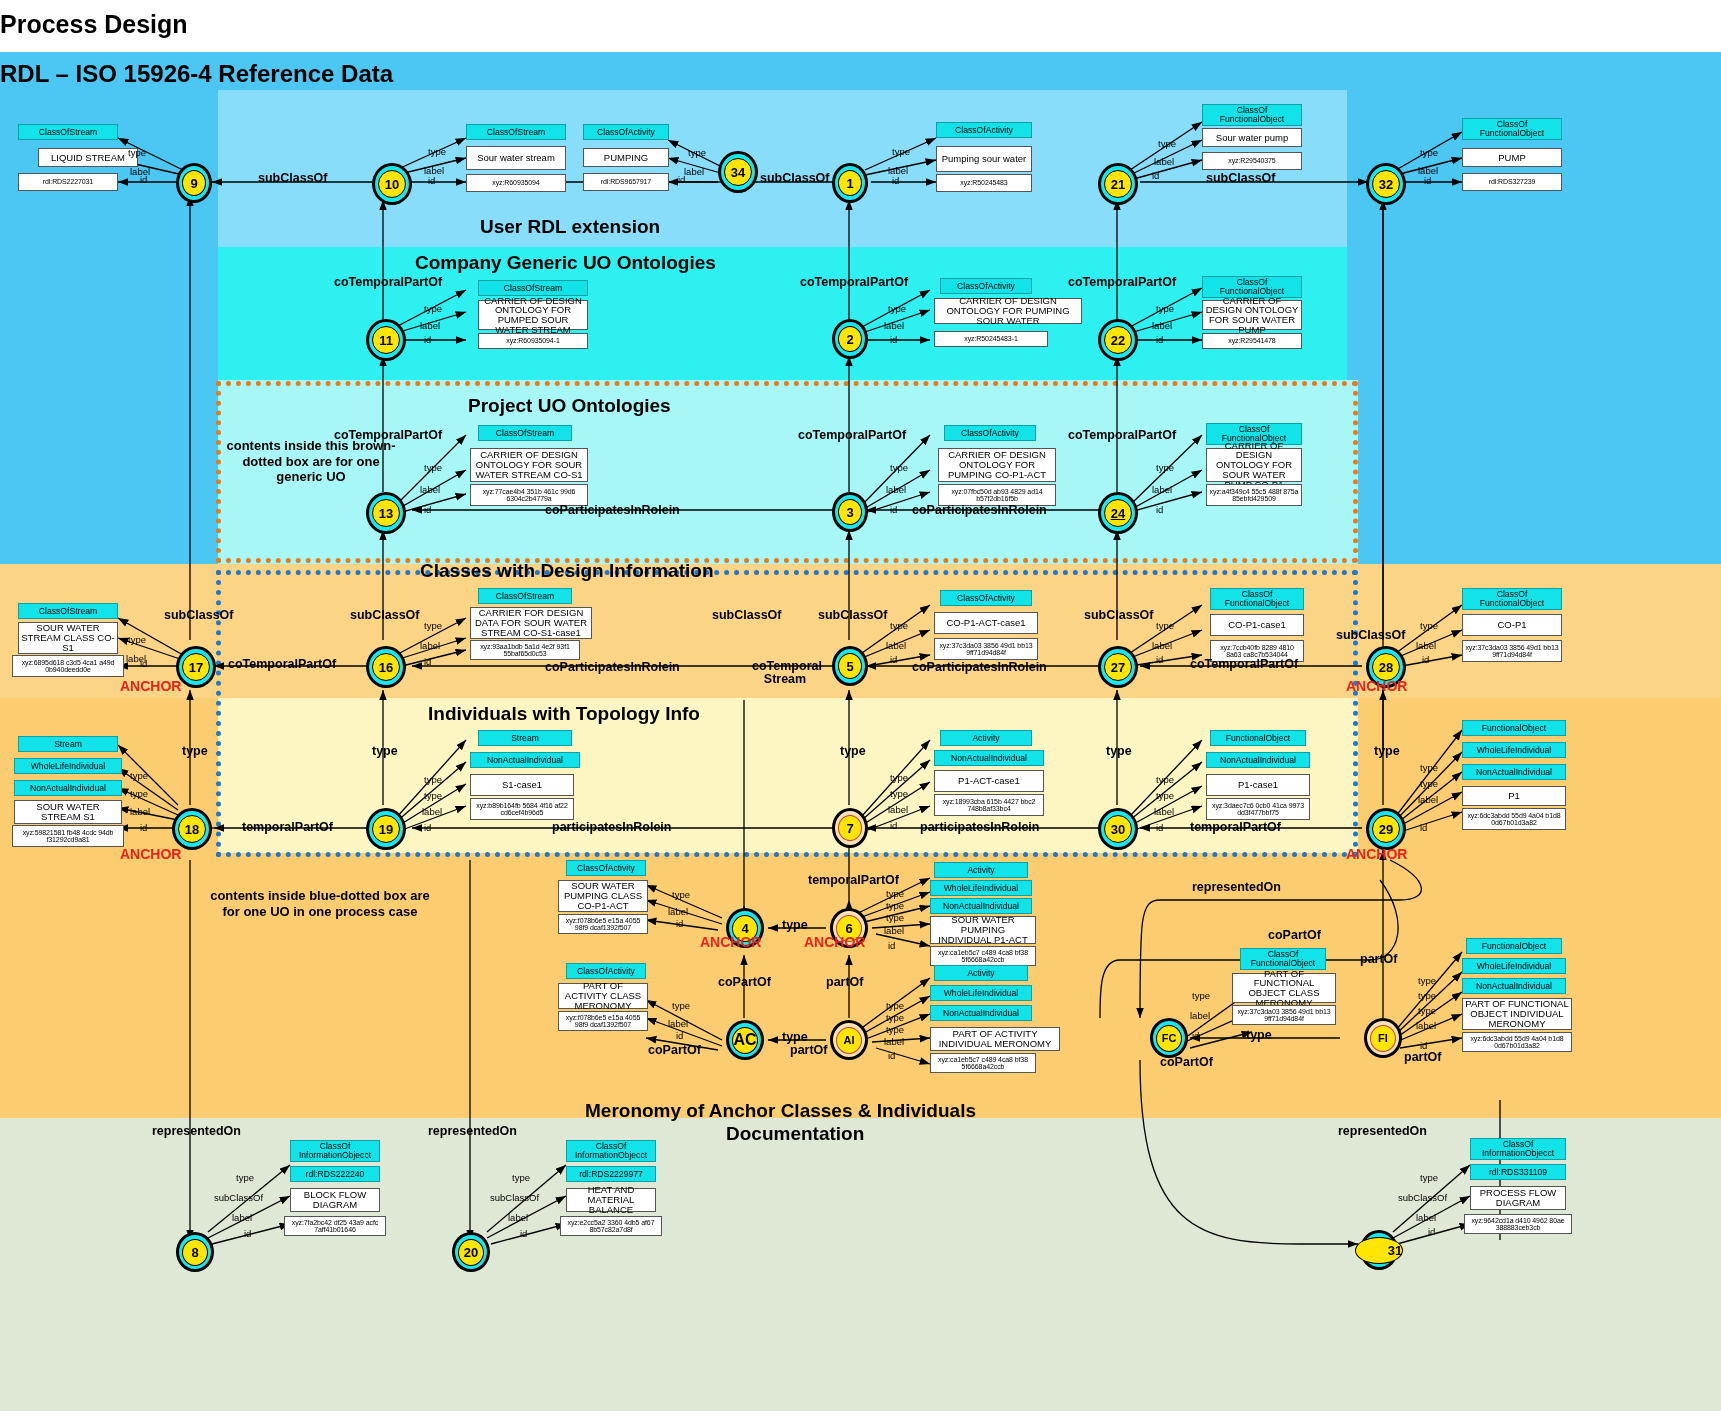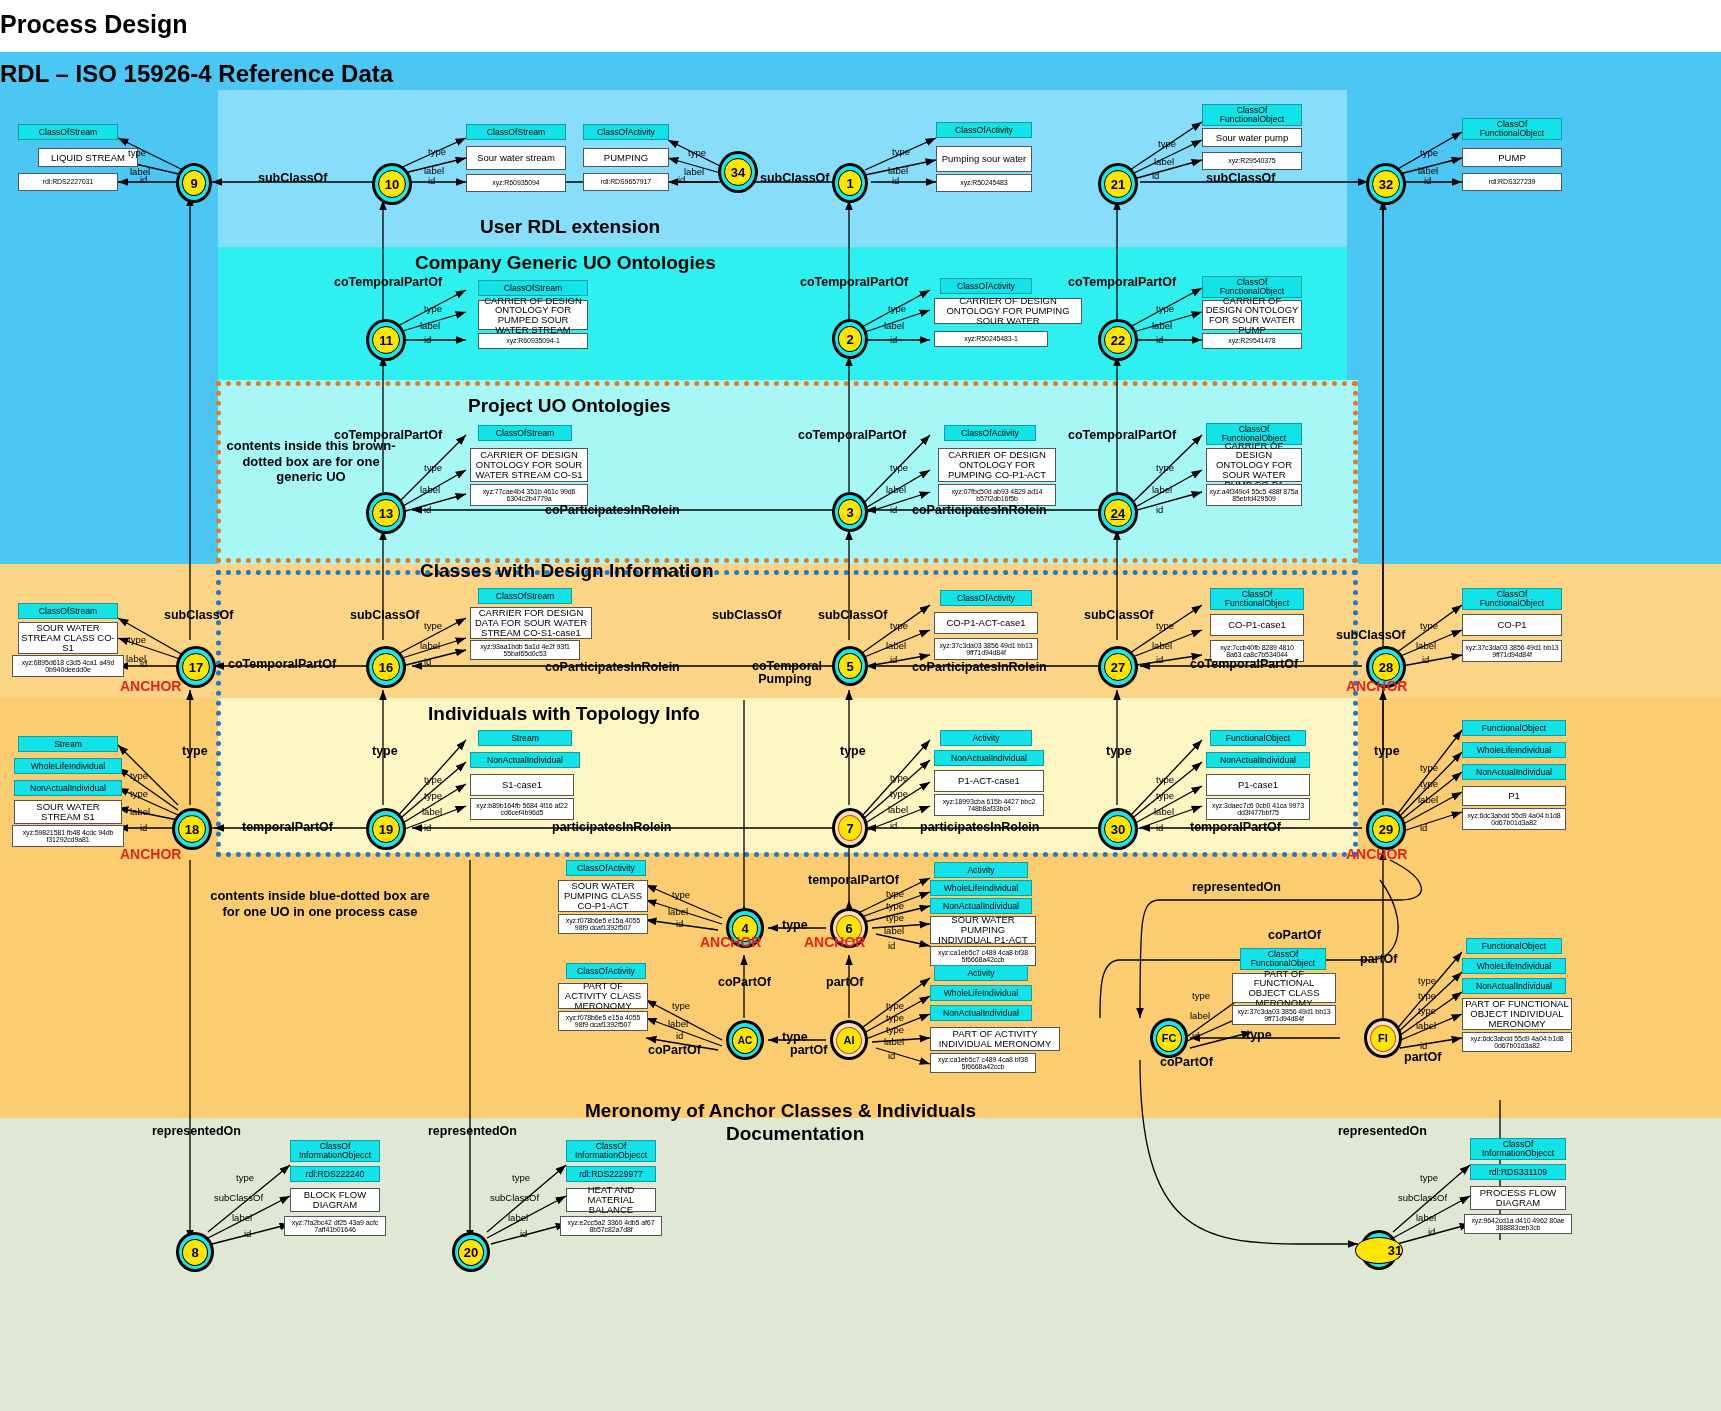--- a/index.html
+++ b/index.html
@@ -444,21 +444,21 @@
       <div class="inner" style="width:22px;height:24px;">
         <span>5</span>
       </div>
     </div>
   <div class="elab s" style="left:890px;top:620px;">type</div>
   <div class="elab s" style="left:886px;top:640px;">label</div>
   <div class="elab s" style="left:890px;top:654px;">id</div>
   <div class="elab b" style="left:818px;top:608px;">subClassOf</div>
   <div class="elab b" style="left:712px;top:608px;">subClassOf</div>
   <div class="elab b" style="left:545px;top:660px;">coParticipatesInRolein</div>
-  <div class="elab b" style="left:752px;top:660px;width:66px;line-height:1.05;white-space:normal;text-align:center;">coTemporal Pumping</div>
+  <div class="elab b" style="left:752px;top:660px;width:66px;line-height:1.05;white-space:normal;text-align:center;">coTemporal Stream</div>
 
   <div class="nodebox cyan tag" style="left:1210px;top:588px;width:94px;height:22px;">ClassOf FunctionalObject</div>
   <div class="nodebox" style="left:1210px;top:614px;width:94px;height:22px;">CO-P1-case1</div>
   <div class="nodebox idbox" style="left:1210px;top:640px;width:94px;height:22px;">xyz:7ccb40fb 8289 4810 8a63 ca8c7b534044</div>
   <div class="circ" style="left:1098px;top:646px;width:40px;height:42px;">
       <div class="inner" style="width:26px;height:26px;">
         <span>27</span>
       </div>
     </div>
   <div class="elab s" style="left:1156px;top:620px;">type</div>
@@ -594,21 +594,21 @@
   <div class="elab s" style="left:884px;top:925px;">label</div>
   <div class="elab s" style="left:888px;top:940px;">id</div>
   <div class="anchor" style="left:804px;top:934px;">ANCHOR</div>
   <div class="elab b" style="left:782px;top:918px;">type</div>
   <div class="elab b" style="left:808px;top:873px;">temporalPartOf</div>
 
   <div class="nodebox cyan tag" style="left:566px;top:963px;width:80px;height:16px;">ClassOfActivity</div>
   <div class="nodebox" style="left:558px;top:983px;width:90px;height:26px;">PART OF ACTIVITY CLASS MERONOMY</div>
   <div class="nodebox idbox" style="left:558px;top:1011px;width:90px;height:20px;">xyz:f078b6e5 e15a 4055 98f9 dcaf1392f507</div>
   <div class="circ" style="left:726px;top:1020px;width:38px;height:40px;">
-      <div class="inner" style="width:24px;height:25px;font-size:10px;">
+      <div class="inner" style="width:24px;height:25px;font-size:16px;">
         <span>AC</span>
       </div>
     </div>
   <div class="elab s" style="left:672px;top:1000px;">type</div>
   <div class="elab s" style="left:668px;top:1018px;">label</div>
   <div class="elab s" style="left:676px;top:1030px;">id</div>
   <div class="elab b" style="left:718px;top:975px;">coPartOf</div>
 
   <div class="nodebox cyan tag" style="left:934px;top:965px;width:94px;height:16px;">Activity</div>
   <div class="nodebox cyan tag" style="left:930px;top:985px;width:102px;height:16px;">WholeLifeIndividual</div>

